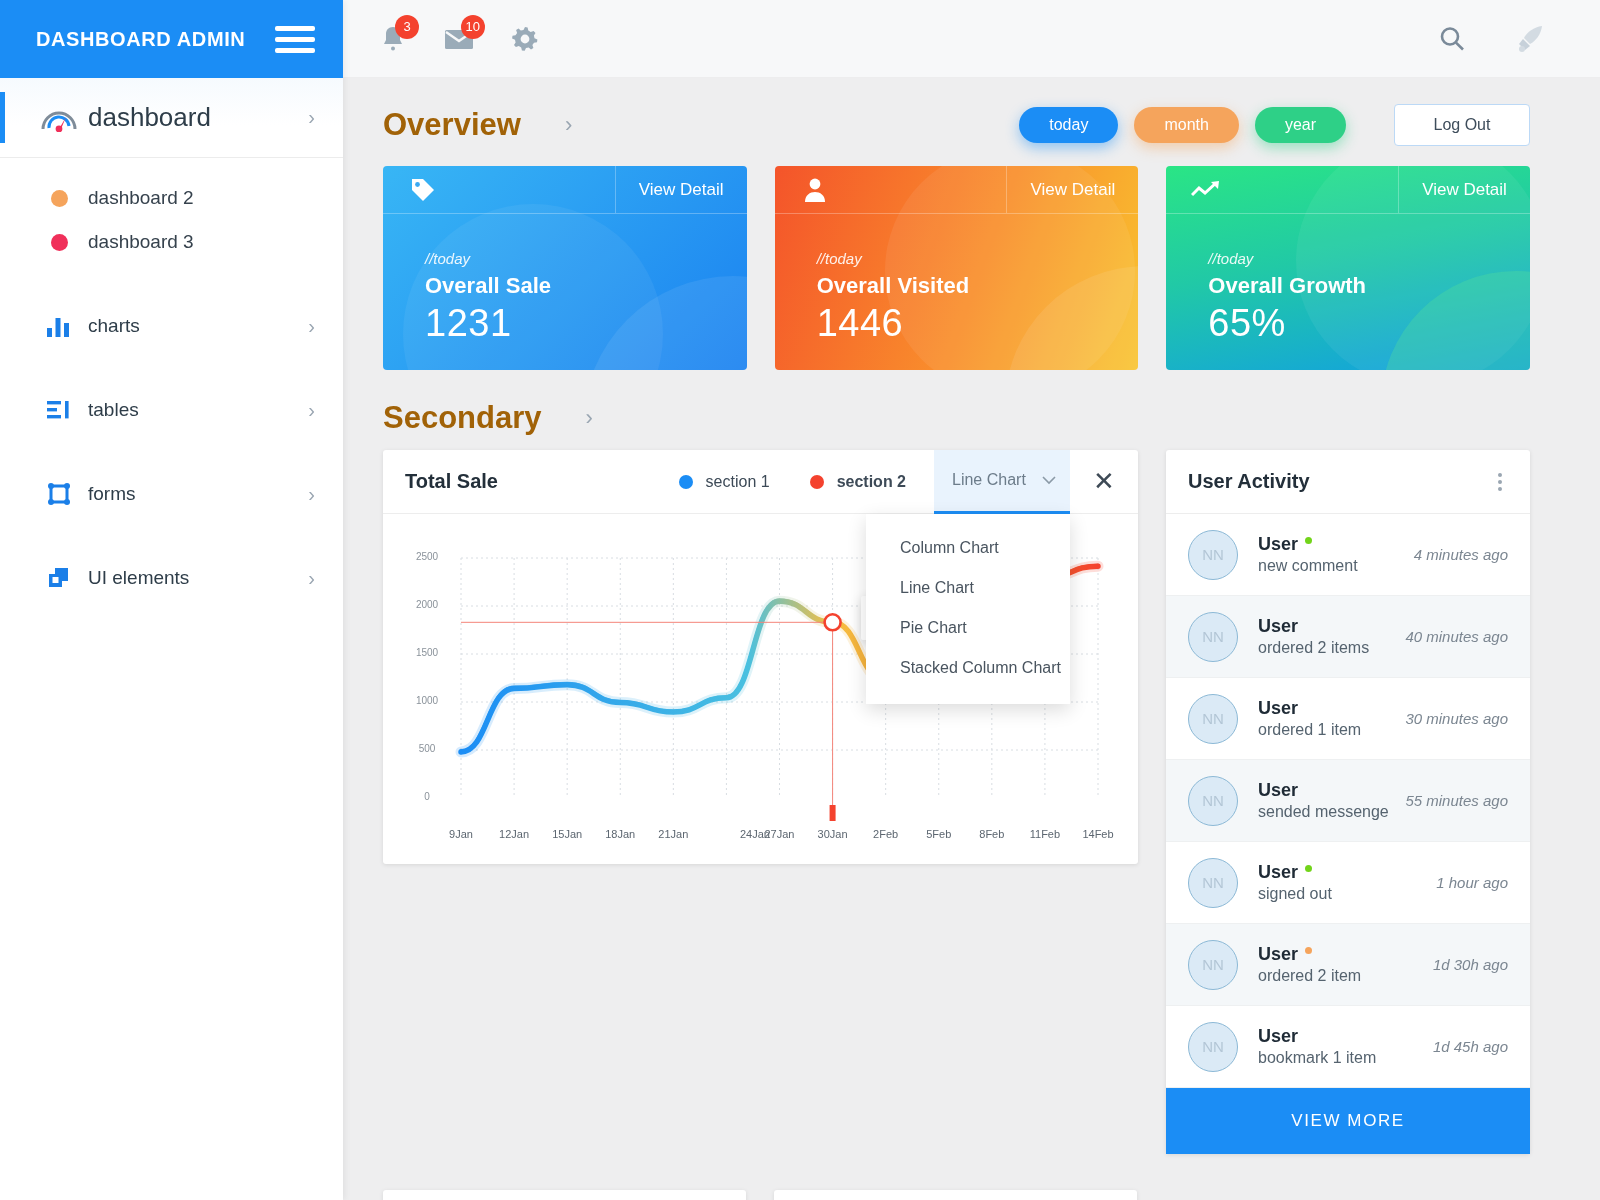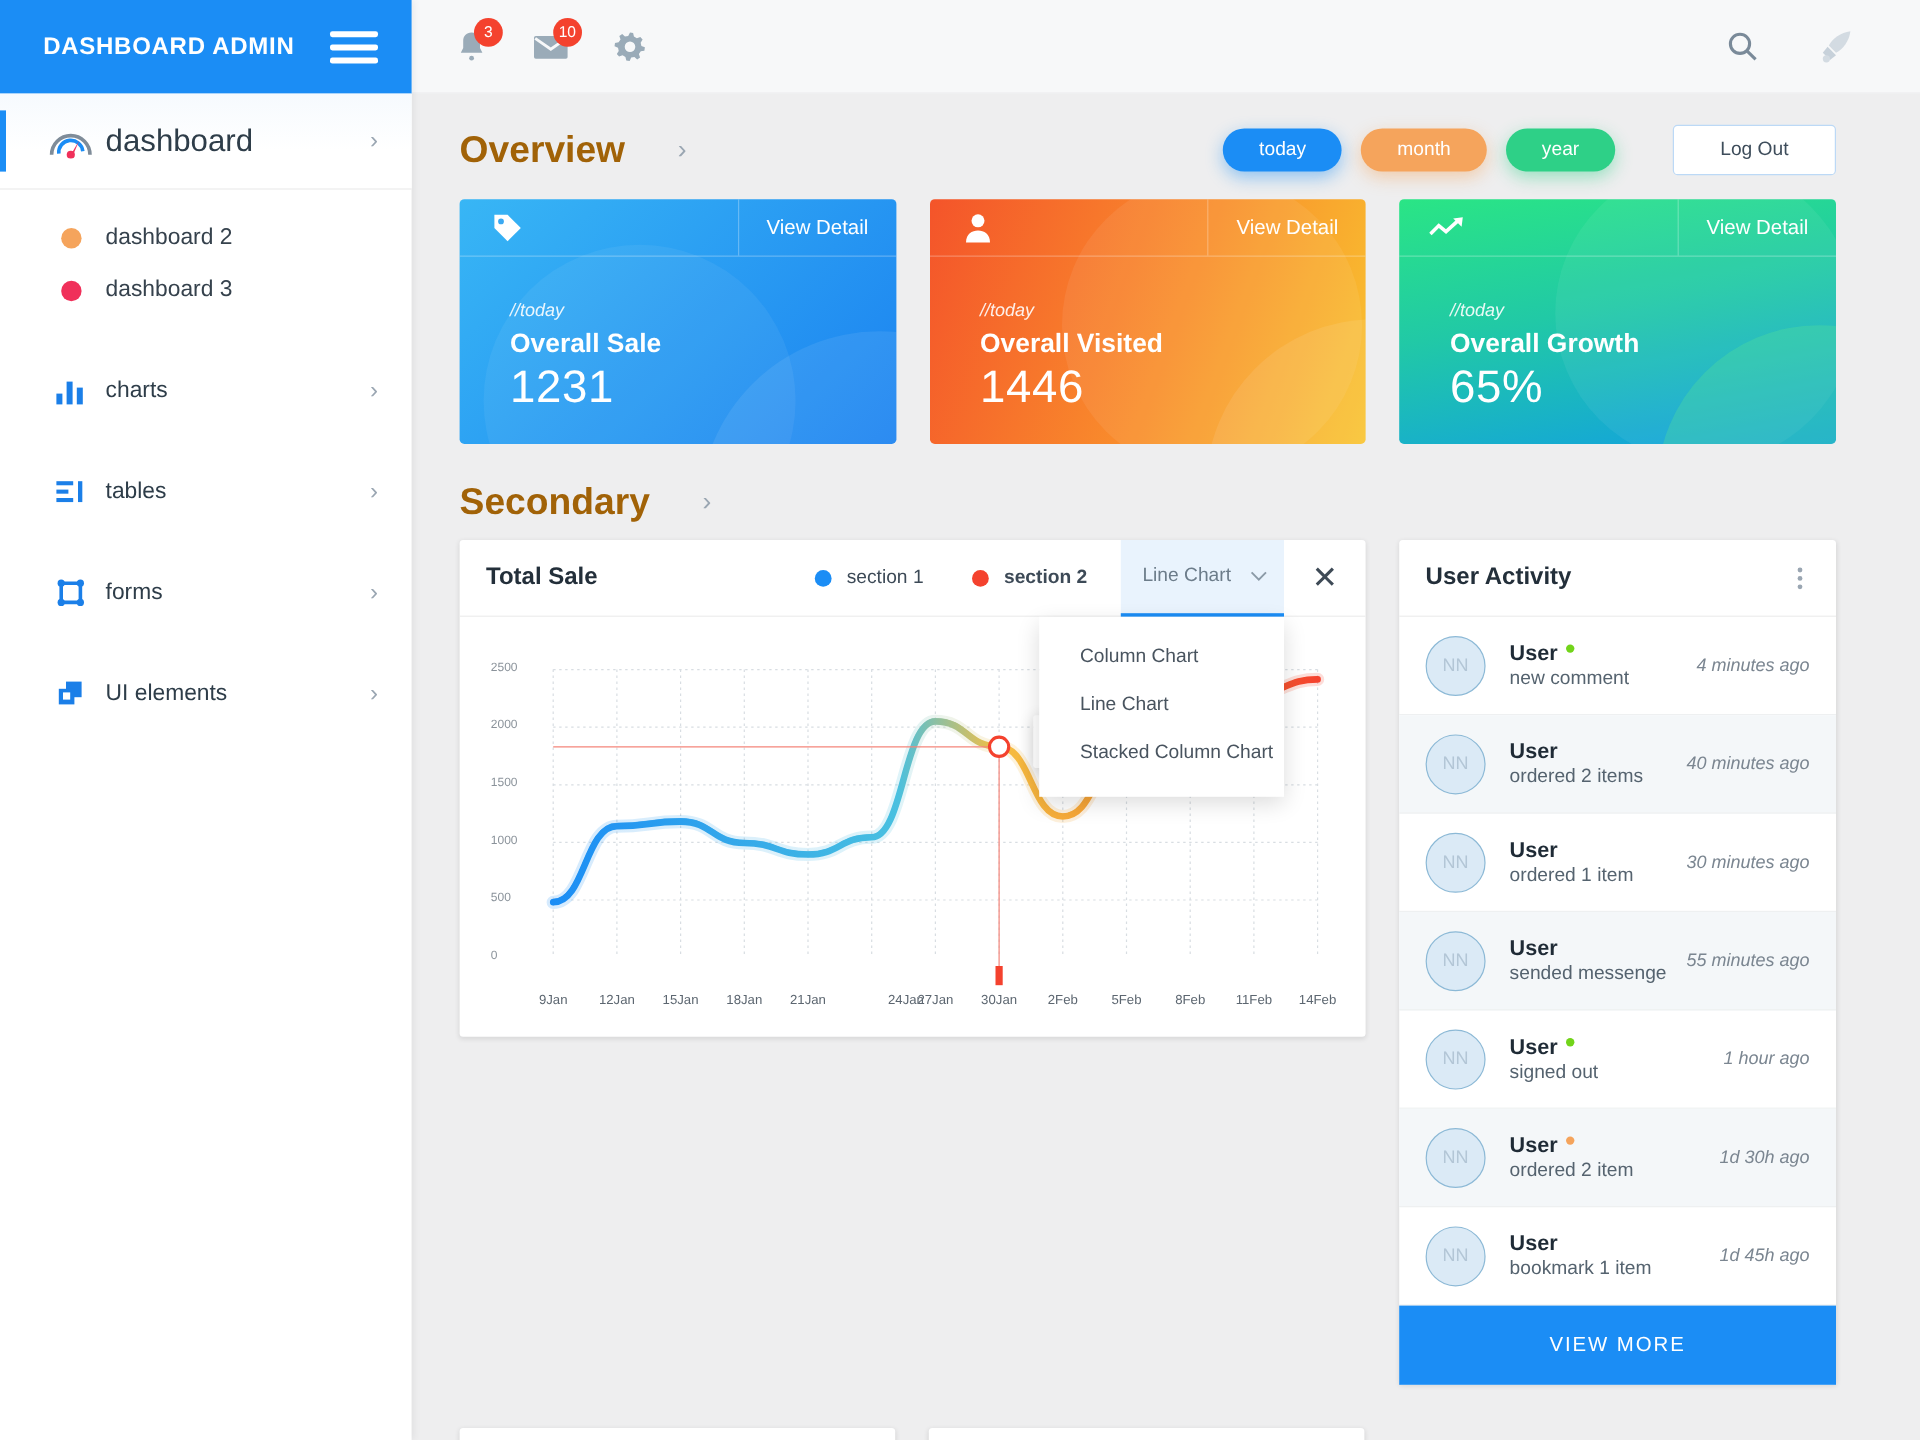--- a/index.html
+++ b/index.html
@@ -132,21 +132,21 @@
              font-size: 26px; color: #3e4a56; cursor: pointer; }
 
   .dropdown {
     position: absolute; top: 64px; right: 68px; width: 204px; background: #fff;
     box-shadow: 0 6px 18px rgba(0,0,0,.14); padding: 14px 0 16px 0; z-index: 40;
   }
   .dd-item { padding: 11px 0 11px 34px; font-size: 16px; color: #49545f; cursor: pointer; }
 
   
   .chart-wrap { position: relative; height: 350px; padding: 26px 0 0 0; }
-  .ylab { position: absolute; font-size: 10px; color: #8a929a; text-align: left; width: 36px; }
+  .ylab { position: absolute; font-size: 10px; color: #8a929a; text-align: center; width: 36px; }
   .xlab { position: absolute; font-size: 11px; color: #5c6670; }
   .tooltip {
     position: absolute; background: #fff; box-shadow: 0 3px 12px rgba(0,0,0,.16);
     padding: 11px 22px; font-size: 19px; color: #41505d; letter-spacing: 2px; border-radius: 2px;
   }
 
   
   .ua-row { height: 82px; display: flex; align-items: center; padding: 0 22px 0 22px; border-bottom: 1px solid #eef0f1; }
   .ua-row.alt { background: #f4f7f9; }
   .avatar {
@@ -396,20 +396,21 @@
           <span>Line Chart</span>
           <svg width="14" height="9" viewBox="0 0 14 9">
             <polyline points="1,1 7,7 13,1" fill="none" stroke="#8b9aa7" stroke-width="1.6"></polyline>
           </svg>
         </div>
         <div class="close-x">✕</div>
 
         <div class="dropdown">
           <div class="dd-item">Column Chart</div>
           <div class="dd-item">Line Chart</div>
+          <div class="dd-item">Pie Chart</div>
           <div class="dd-item">Stacked Column Chart</div>
         </div>
       </div>
 
       <div class="chart-wrap">
         <svg id="line-chart" width="755" height="300" viewBox="0 0 755 300">
             <defs>
               <linearGradient id="lgrad" x1="0" y1="0" x2="1" y2="0">
                 <stop offset="0%" stop-color="#1b8df5"></stop>
                 <stop offset="45%" stop-color="#49c0e0"></stop>

